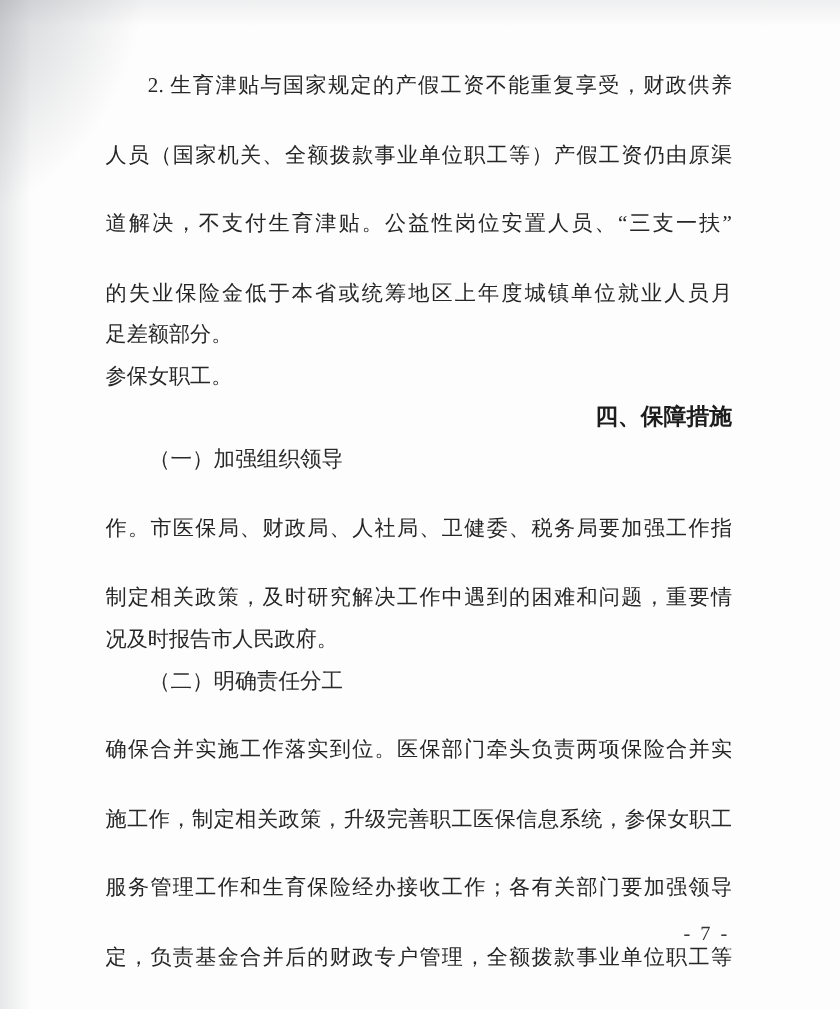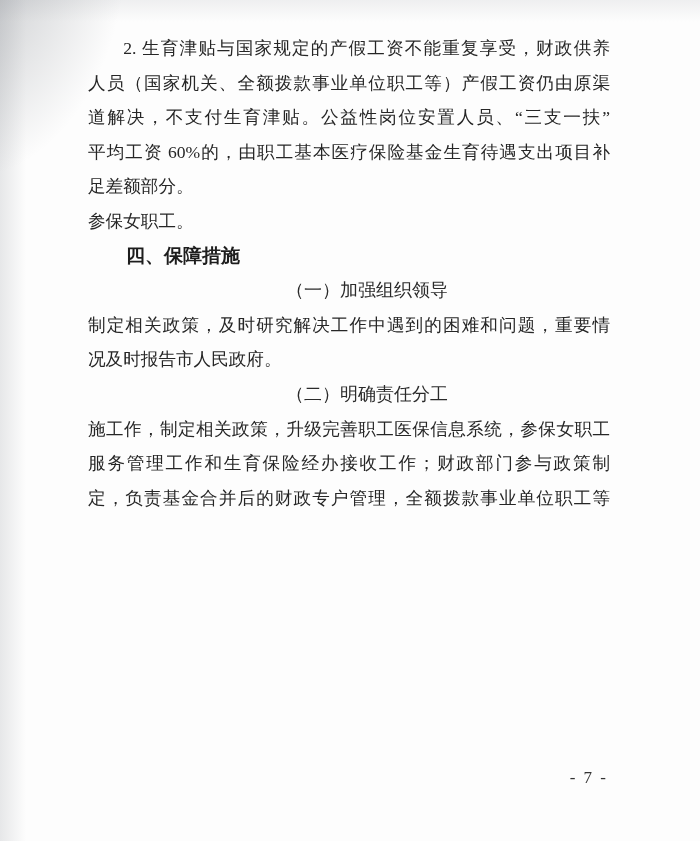--- a/index.html
+++ b/index.html
@@ -34,60 +34,63 @@
   .line {
     font-size: 17.6px;
     line-height: 34.6px;
     height: 34.6px;
     color: #262626;
     overflow: hidden;
   }
   .line.justify {
     text-align: justify;
     text-align-last: justify;
+    margin-top: 23px;
   }
   .line.indent {
     text-indent: 2em;
   }
   .line.heading {
     font-family: "Liberation Sans", "DejaVu Sans", sans-serif;
     font-weight: 700;
     font-size: 19px;
     color: #1d1d1d;
+    text-align: right;
   }
   .line.subheading {
     font-size: 18px;
     color: #2a2a2a;
-    text-align: center;
   }
   .pageno {
     position: absolute;
     top: 768px;
     right: 92px;
     font-size: 17px;
     letter-spacing: 2px;
     color: #333333;
     font-family: "Liberation Serif", "DejaVu Serif", serif;
   }
 </style>
 </head>
 <body>
 
 <div class="page">
   <div class="shade"></div>
   <div class="content">
       <div class="line body indent justify">2. 生育津贴与国家规定的产假工资不能重复享受，财政供养</div>
       <div class="line body justify">人员（国家机关、全额拨款事业单位职工等）产假工资仍由原渠</div>
       <div class="line body justify">道解决，不支付生育津贴。公益性岗位安置人员、“三支一扶”</div>
-      <div class="line body justify">平均工资 60%的，由职工基本医疗保险基金生育待遇支出项目补</div>
+      <div class="line body justify">的失业保险金低于本省或统筹地区上年度城镇单位就业人员月</div>
       <div class="line body">足差额部分。</div>
       <div class="line body">参保女职工。</div>
       <div class="line heading indent">四、保障措施</div>
       <div class="line subheading indent">（一）加强组织领导</div>
+      <div class="line body justify">作。市医保局、财政局、人社局、卫健委、税务局要加强工作指</div>
       <div class="line body justify">制定相关政策，及时研究解决工作中遇到的困难和问题，重要情</div>
       <div class="line body">况及时报告市人民政府。</div>
       <div class="line subheading indent">（二）明确责任分工</div>
+      <div class="line body justify">确保合并实施工作落实到位。医保部门牵头负责两项保险合并实</div>
       <div class="line body justify">施工作，制定相关政策，升级完善职工医保信息系统，参保女职工</div>
-      <div class="line body justify">服务管理工作和生育保险经办接收工作；财政部门参与政策制</div>
+      <div class="line body justify">服务管理工作和生育保险经办接收工作；各有关部门要加强领导</div>
       <div class="line body justify">定，负责基金合并后的财政专户管理，全额拨款事业单位职工等</div>
     </div>
   <div class="pageno">- 7 -</div>
 </div>
 
 </body></html>

